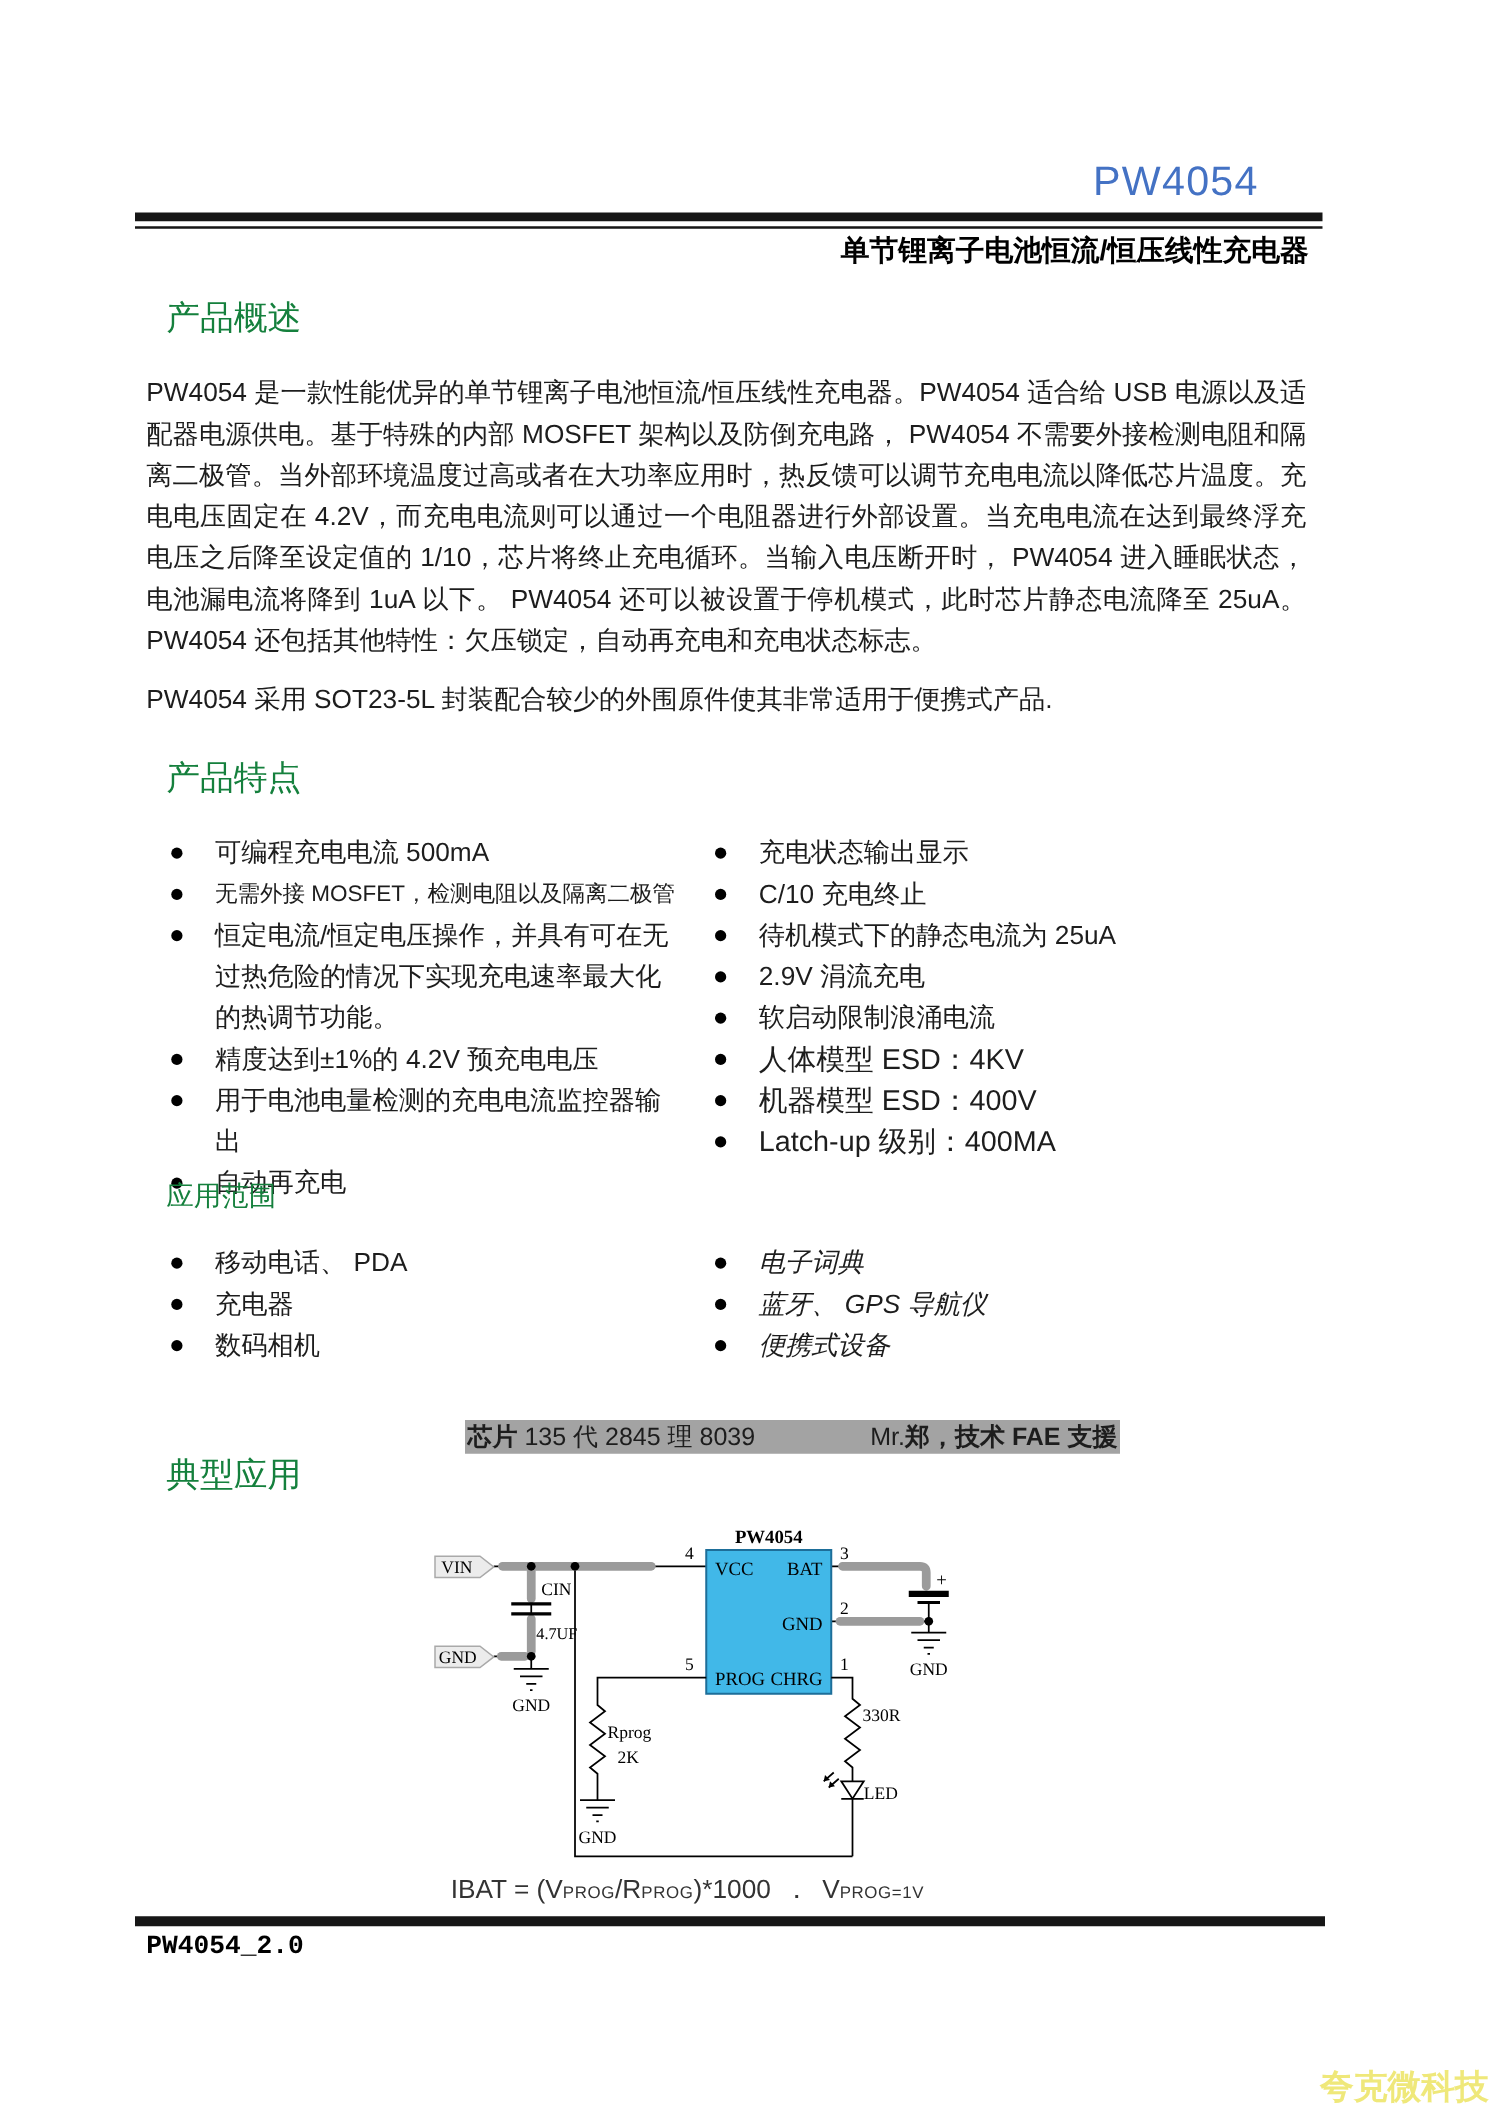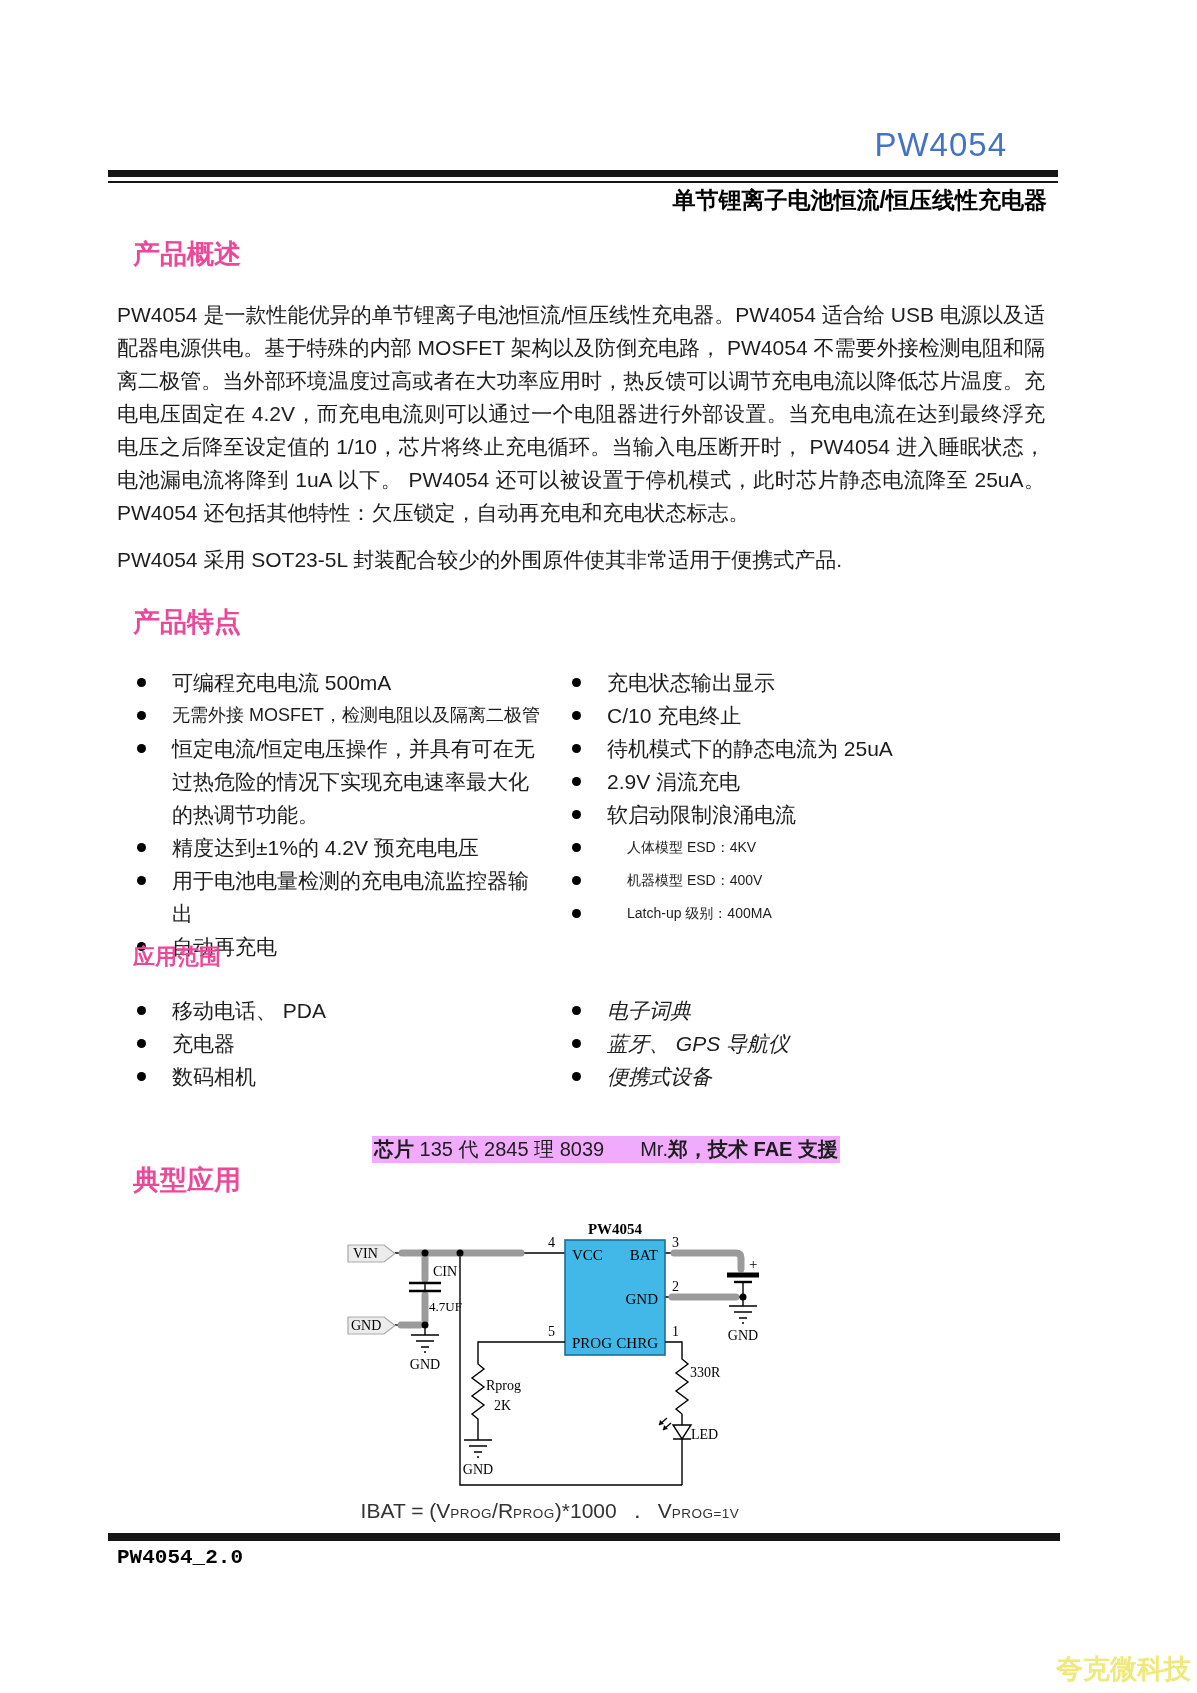--- a/index.html
+++ b/index.html
@@ -8,37 +8,37 @@
     position:relative; width:1197px; height:1693px; margin:0 auto;
     background:#ffffff; overflow:hidden; color:#1d1d1d;
   }
   .abs { position:absolute; }
 
   .doc-title { top:126px; right:190px; font-size:33px; letter-spacing:1px; color:#4472c4; }
   .rule-thick { top:170px; left:108px; width:950px; height:7px; background:#161616; }
   .rule-thin  { top:181px; left:108px; width:950px; height:2px; background:#161616; }
   .subtitle { top:185px; right:150px; font-size:23px; font-weight:bold; color:#000; }
 
-  .sec-h { left:133px; font-size:27px; font-weight:bold; color:#ec4899; }
+  .sec-h { left:133px; font-size:27px; font-weight:normal; color:#15803d; }
   .sec-h.small { font-size:22px; }
 
   .para { left:117px; width:928px; font-size:21px; line-height:33px; text-align:justify; color:#1d1d1d; }
 
   ul.blist { list-style:none; }
   ul.blist li { display:flex; align-items:flex-start; font-size:21px; line-height:33px; }
   ul.blist .dot { flex:0 0 9px; width:9px; height:9px; border-radius:50%; background:#000; margin:12px 26px 0 0; }
   ul.blist li.sm  { font-size:18px; }
-  ul.blist li.sm2 { font-size:14px;gap:20px; }
+  ul.blist li.sm2 { font-size:23px; }
 
   .feat-left  { top:666px; left:137px; width:412px; }
   .feat-right { top:666px; left:572px; width:490px; }
   .app-left   { top:994px; left:137px; width:412px; }
   .app-right  { top:994px; left:572px; width:490px;font-style:italic; }
 
-  .promo { top:1136px; left:372px; width:468px; height:27px; background:#f0abfc;
+  .promo { top:1136px; left:372px; width:524px; height:27px; background:#a3a3a3;
            display:flex; justify-content:space-between; align-items:flex-start;
            font-size:20px; padding:0 2px; white-space:nowrap; }
   .promo .b { font-weight:bold; }
 
   .schem text { font-family:"Liberation Serif","DejaVu Serif",serif; fill:#000; }
   .schem .wire { stroke:#000; stroke-width:1.4; fill:none; }
   .schem .trace { stroke:#9b9b9b; stroke-width:7; fill:none; stroke-linecap:round; }
   .schem .plate { stroke:#000; fill:none; }
   .schem .tag { fill:#ececec; stroke:#a9a9a9; stroke-width:1.2; }
 

